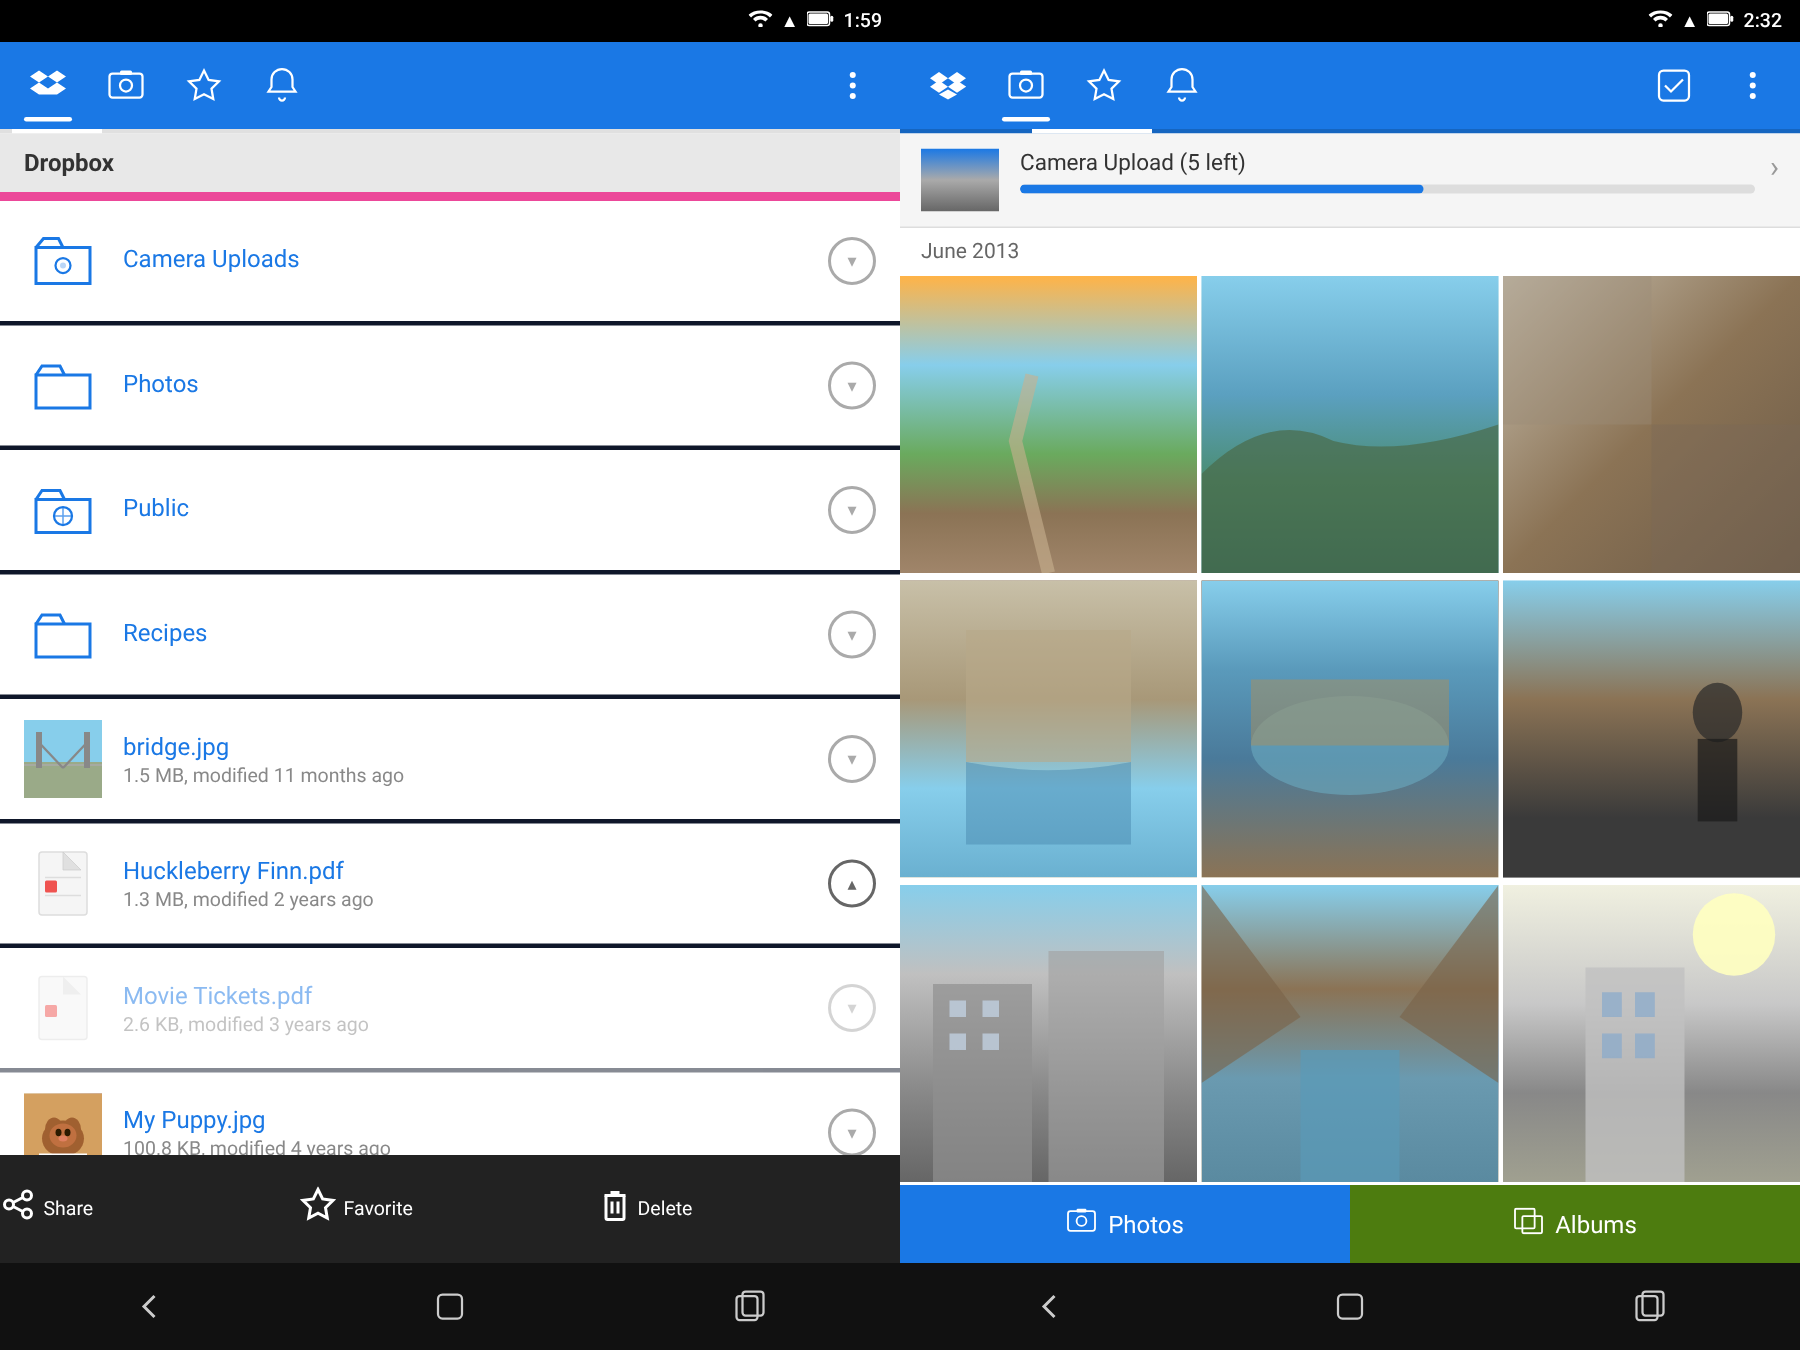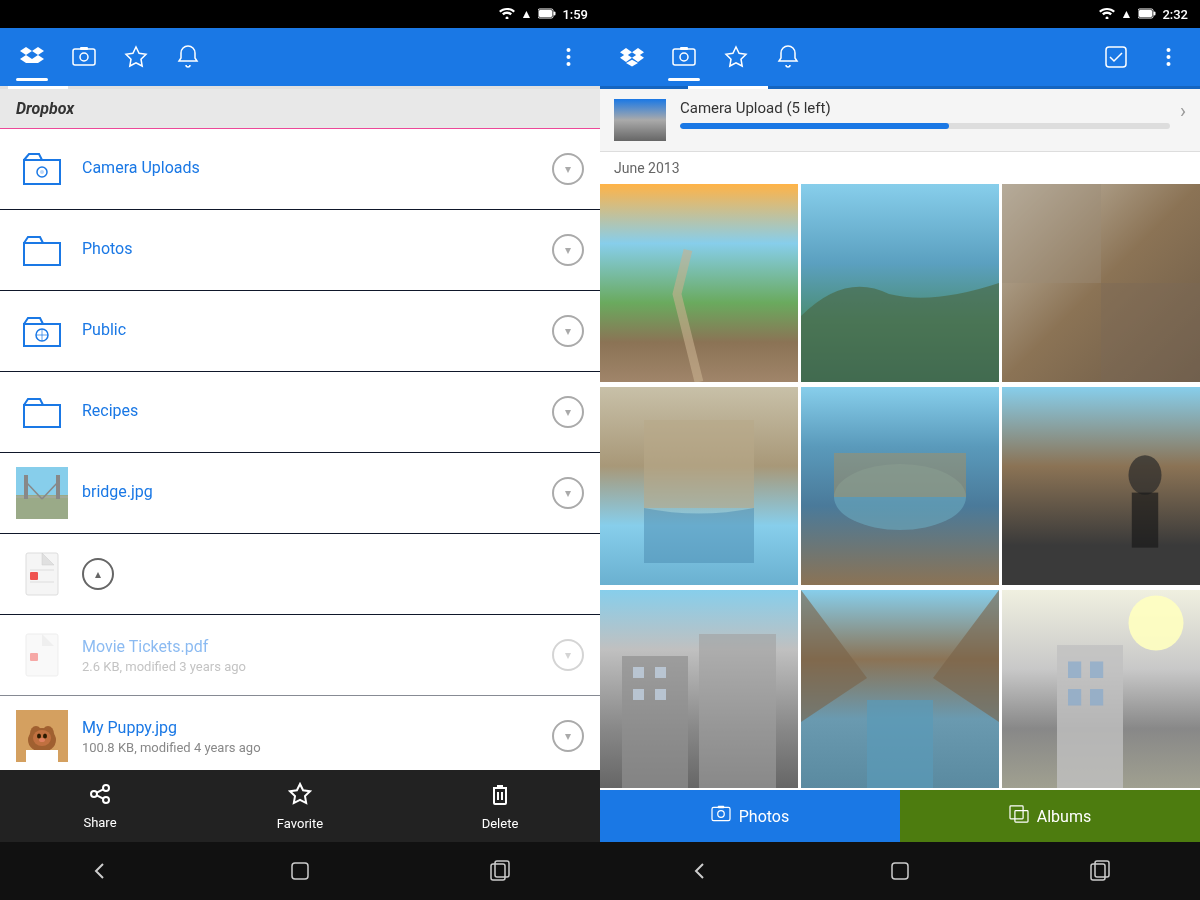--- a/index.html
+++ b/index.html
@@ -72,35 +72,34 @@
     }
     .spacer { flex: 1; }
 
     
     .section-header {
       background: #e8e8e8;
       padding: 10px 16px;
       font-size: 16px;
       font-weight: bold;
       color: #333;
-      border-bottom: 1px solid #ec4899;
-      font-style: italic;
+      border-bottom: 6px solid #ec4899;
     }
 
     
     .file-list {
       flex: 1;
       overflow-y: auto;
       background: #fff;
     }
     .file-item {
       display: flex;
       align-items: center;
       padding: 14px 16px;
-      border-bottom: 1px solid #0f172a;
+      border-bottom: 3px solid #0f172a;
       cursor: pointer;
     }
     .file-item-icon {
       width: 52px;
       height: 52px;
       margin-right: 14px;
       flex-shrink: 0;
       display: flex;
       align-items: center;
       justify-content: center;
@@ -143,21 +142,21 @@
       justify-content: space-around;
       flex-shrink: 0;
       position: absolute;
       bottom: 58px;
       left: 0;
       right: 0;
       z-index: 10;
     }
     .context-action {
       display: flex;
-      flex-direction: column;
+      flex-direction: row;
       align-items: center;
       gap: 5px;
       color: #fff;
       font-size: 13px;
       cursor: pointer;
       flex: 1;
     }
     .context-action-icon {
       font-size: 22px;
     }
@@ -485,36 +484,41 @@
 
             <line x1="10" y1="15" x2="26" y2="32" stroke="#888" stroke-width="1.5"></line>
             <line x1="42" y1="15" x2="26" y2="32" stroke="#888" stroke-width="1.5"></line>
             <rect x="8" y="8" width="4" height="24" fill="#888"></rect>
             <rect x="40" y="8" width="4" height="24" fill="#888"></rect>
           </svg>
         </div>
       </div>
       <div class="file-item-text">
         <div class="file-item-name">bridge.jpg</div>
+        <div class="file-item-meta">1.5 MB, modified 11 months ago</div>
       </div>
       <div class="file-item-chevron">▾</div>
     </div>
 
     <div class="file-item">
       <div class="file-item-icon">
         <div class="pdf-icon-wrap">
           <svg width="36" height="44" viewBox="0 0 36 44" fill="none">
             <rect width="32" height="42" x="2" y="1" rx="2" fill="#f5f5f5" stroke="#ddd" stroke-width="1"></rect>
             <path d="M18 1 L30 13 L18 13 L18 1z" fill="#e0e0e0"></path>
             <path d="M18 1 L30 13 L18 13z" stroke="#ccc" stroke-width="0.5"></path>
             <rect x="6" y="20" width="8" height="8" rx="1" fill="#ef5350"></rect>
             <line x1="6" y1="18" x2="30" y2="18" stroke="#ddd" stroke-width="1"></line>
             <line x1="6" y1="30" x2="30" y2="30" stroke="#ddd" stroke-width="1"></line>
           </svg>
         </div>
+      </div>
+      <div class="file-item-text">
+        <div class="file-item-name">Huckleberry Finn.pdf</div>
+        <div class="file-item-meta">1.3 MB, modified 2 years ago</div>
       </div>
       <div class="file-item-chevron file-item-chevron-up">▴</div>
     </div>
 
     <div class="file-item" style="opacity:0.5;">
       <div class="file-item-icon">
         <div class="pdf-icon-wrap">
           <svg width="36" height="44" viewBox="0 0 36 44" fill="none">
             <rect width="32" height="42" x="2" y="1" rx="2" fill="#f5f5f5" stroke="#ddd" stroke-width="1"></rect>
             <path d="M18 1 L30 13 L18 13z" fill="#e0e0e0"></path>

